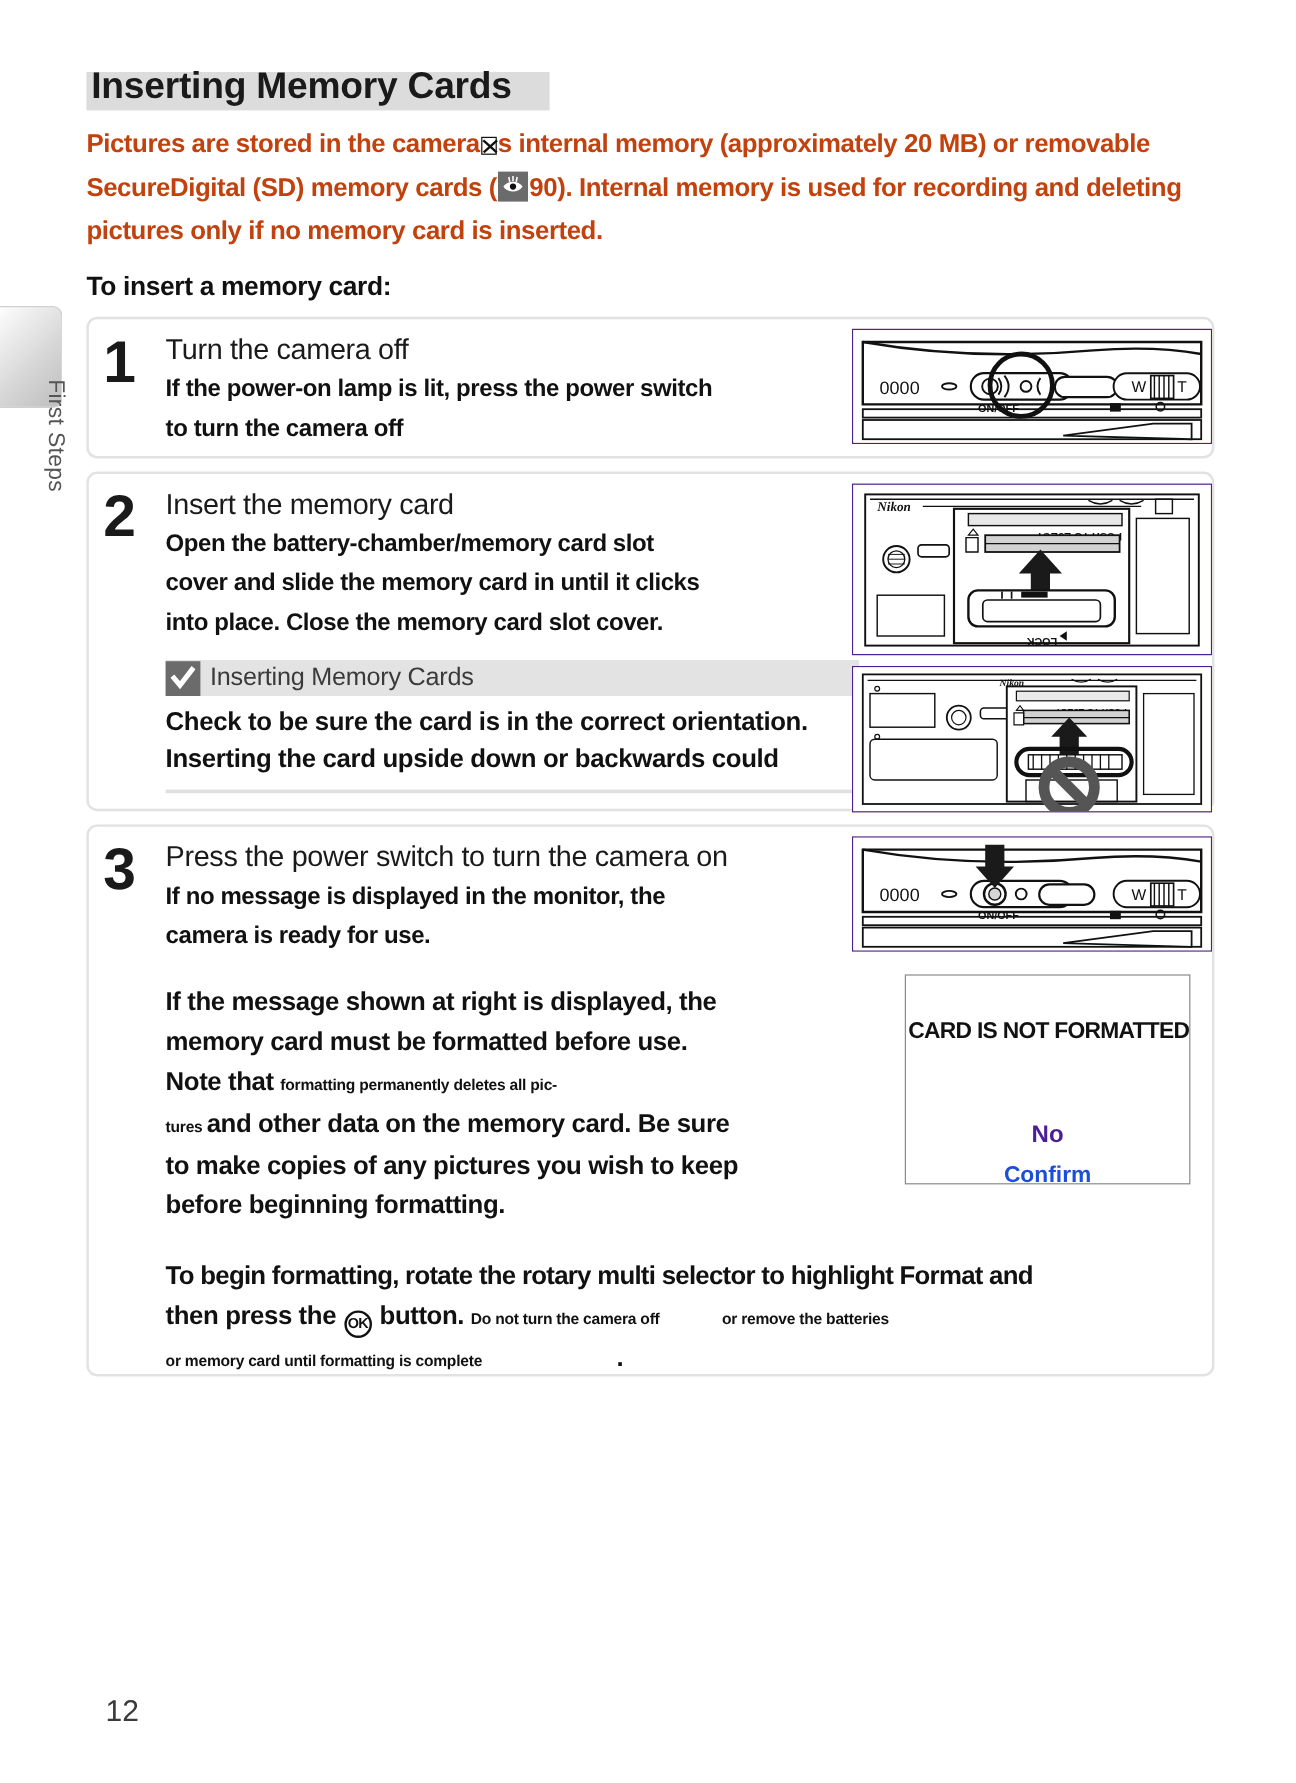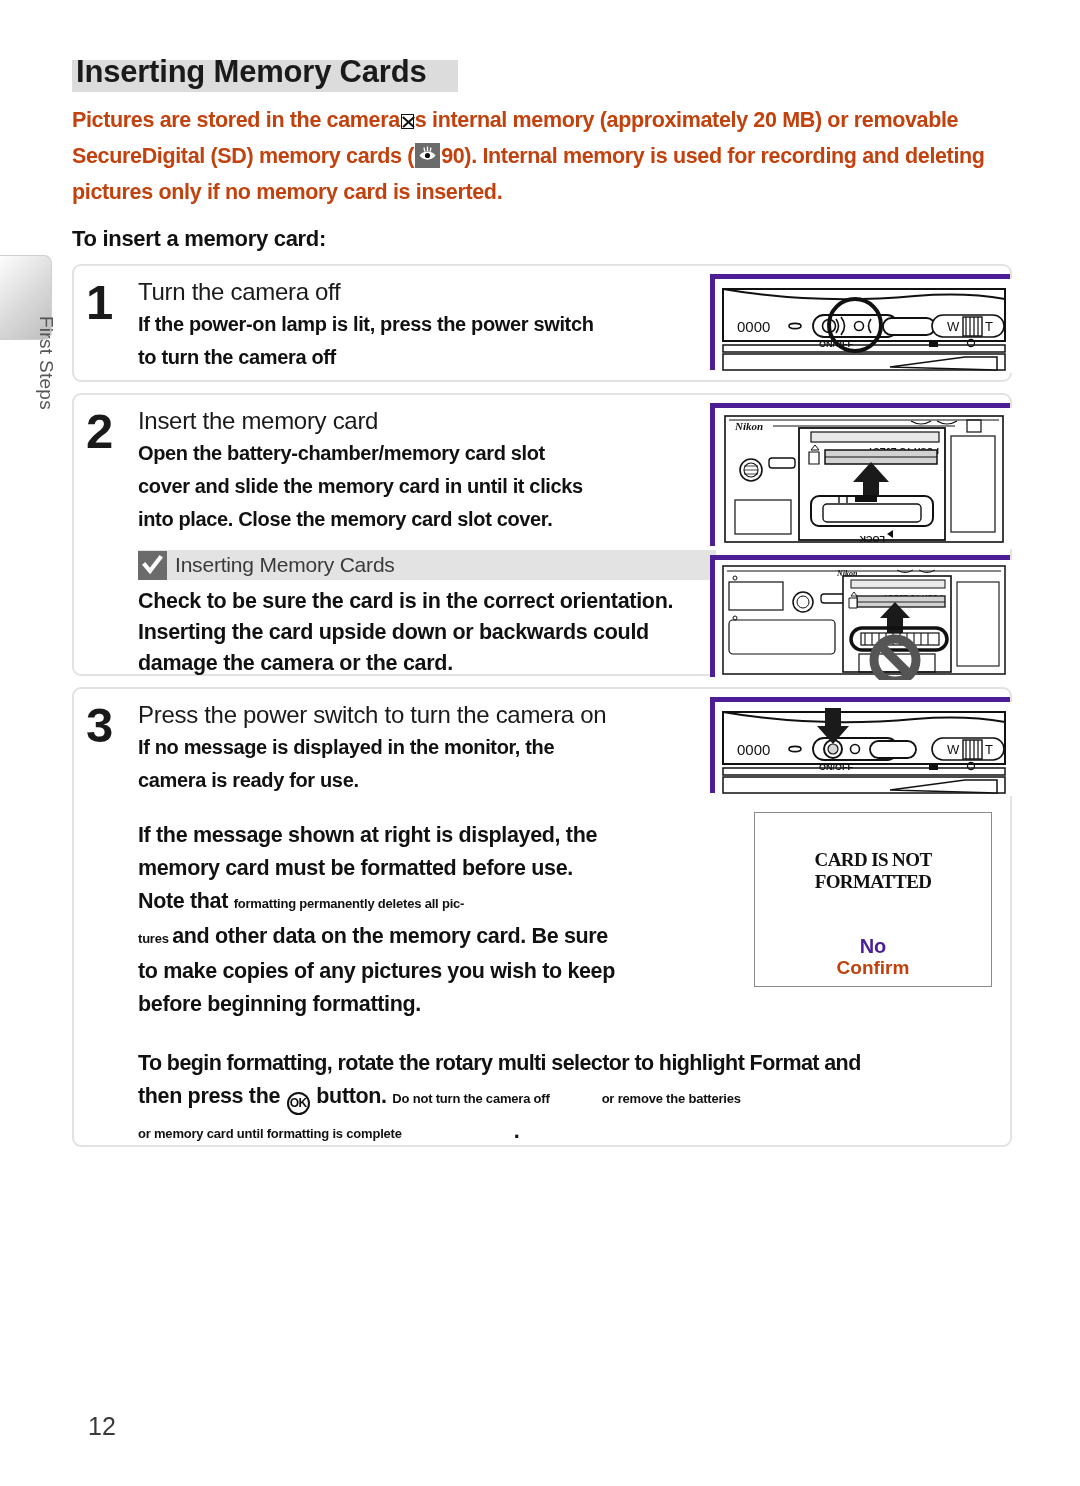--- a/index.html
+++ b/index.html
@@ -101,21 +101,21 @@
     color:#1a1a1a; letter-spacing:-.3px;
   }
   .step-text {
     font-size:20px; font-weight:bold; line-height:33px;
     letter-spacing:-.35px; color:#111;
   }
 
   
   .illo {
     position:absolute; right:0; top:0;
-    border:5px solid #4c1d95;
+    border:1px solid #4c1d95;
     background:#fef9c3;
     margin-left:18px;
   }
   .illo svg { display:block; }
 
   
   .caution {
     margin-top:14px; margin-left:52px; position:relative;
   }
   .caution-head {
@@ -150,30 +150,30 @@
   .tight { letter-spacing:-.6px; }
 
   
   #monitor {
     position:absolute; right:18px; top:123px;
     width:238px; height:175px;
     border:1.5px solid #8a8a8a; background:#fff;
   }
   #mon-msg {
     position:absolute; top:36px; left:0; right:0;
-    text-align:center; font-size:19px; font-weight:bold;
-    letter-spacing:-.6px; color:#111;font-family:Liberation Serif, serif;
+    text-align:right; font-size:19px; font-weight:bold;
+    letter-spacing:-.6px; color:#111;
   }
   #mon-no {
     position:absolute; top:122px; left:0; right:0;
     text-align:center; font-size:20px; font-weight:bold; color:#4c1d95;
   }
   #mon-confirm {
-    position:absolute; top:144px; left:0; right:0;
-    text-align:center; font-size:19px; font-weight:bold; color:#c2410c;
+    position:absolute; top:156px; left:0; right:0;
+    text-align:center; font-size:19px; font-weight:bold; color:#1d4ed8;
   }
 
   .ok-icon {
     display:inline-block; width:23px; height:23px;
     border:2px solid #111; border-radius:50%;
     font-size:12px; font-weight:bold; line-height:19px;
     text-align:center; vertical-align:-4px; margin:0 1px;
     letter-spacing:-.5px;
   }
 
@@ -258,21 +258,20 @@
         <span class="chk">
           <svg width="21" height="21" viewBox="0 0 21 21">
               <path d="M3 10 L8 16 L18 3" stroke="#fff" stroke-width="4.2" fill="none" stroke-linecap="square"></path>
             </svg>
         </span>
         <span class="caution-title">Inserting Memory Cards</span>
       </div>
       <div class="caution-body">
         <div>Check to be sure the card is in the correct orientation.</div>
         <div>Inserting  the  card  upside  down  or  backwards  could</div>
-        <div>damage the camera or the card.</div>
       </div>
       <div class="caution-rule"></div>
     </div>
 
     <div class="illo" style="width:300px;height:143px;top:8px;">
       <svg width="298" height="141" viewBox="0 0 298 141">
         <rect x="0" y="0" width="298" height="141" fill="#fff"></rect>
         <rect x="10" y="8" width="278" height="126" fill="#fff" stroke="#111" stroke-width="1.6"></rect>
         <path d="M14 12 H284" stroke="#111" stroke-width="1.2"></path>
         <text x="20" y="22" font-family="Liberation Serif, serif" font-size="11" font-weight="bold" font-style="italic" fill="#111">Nikon</text>

